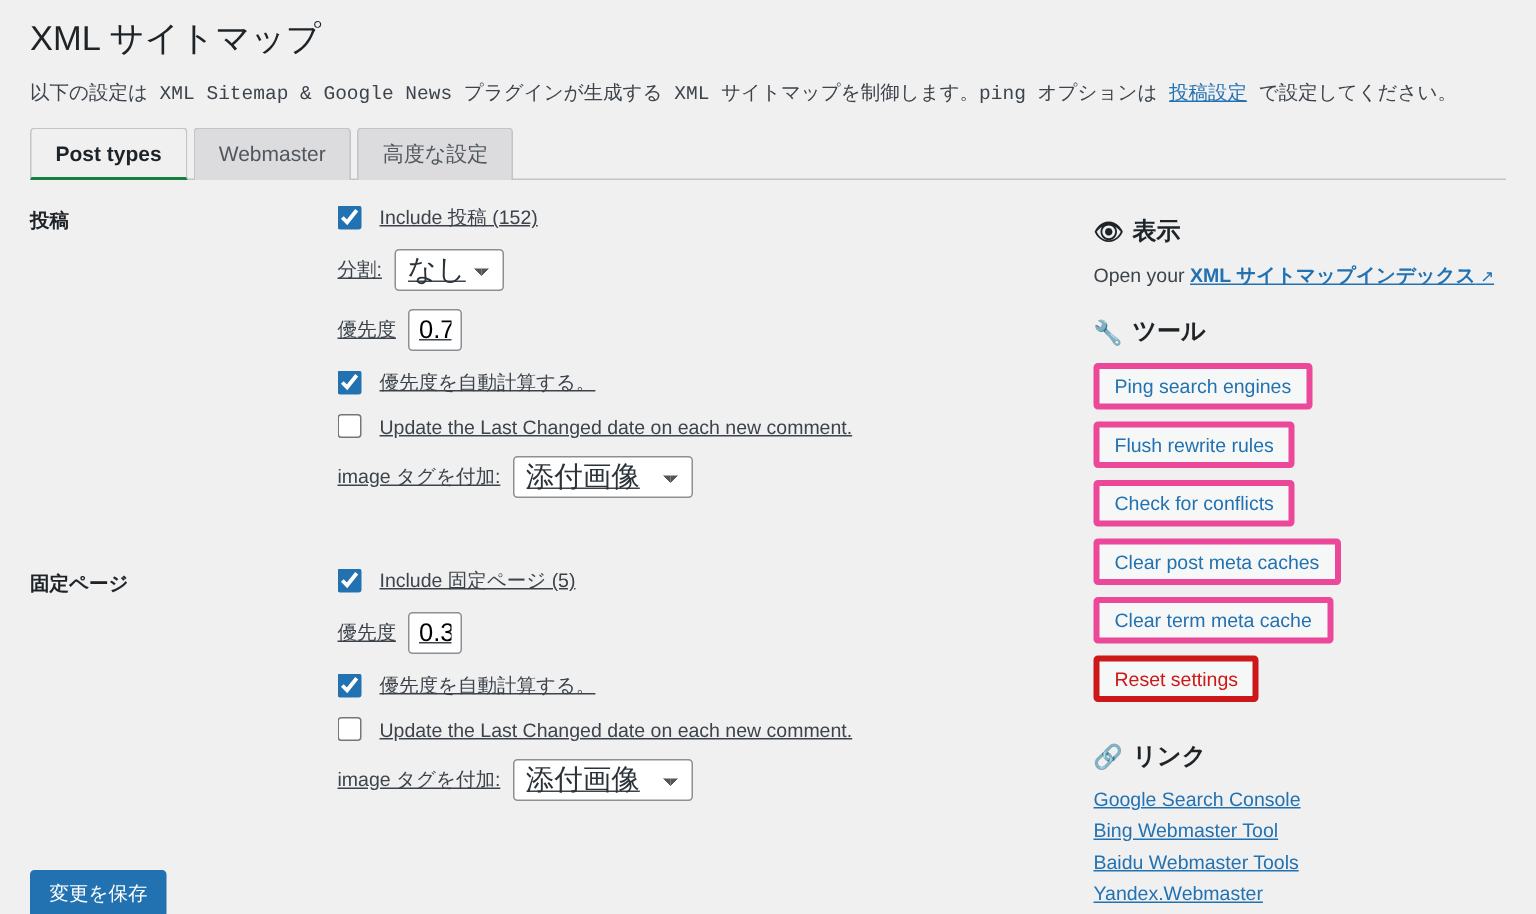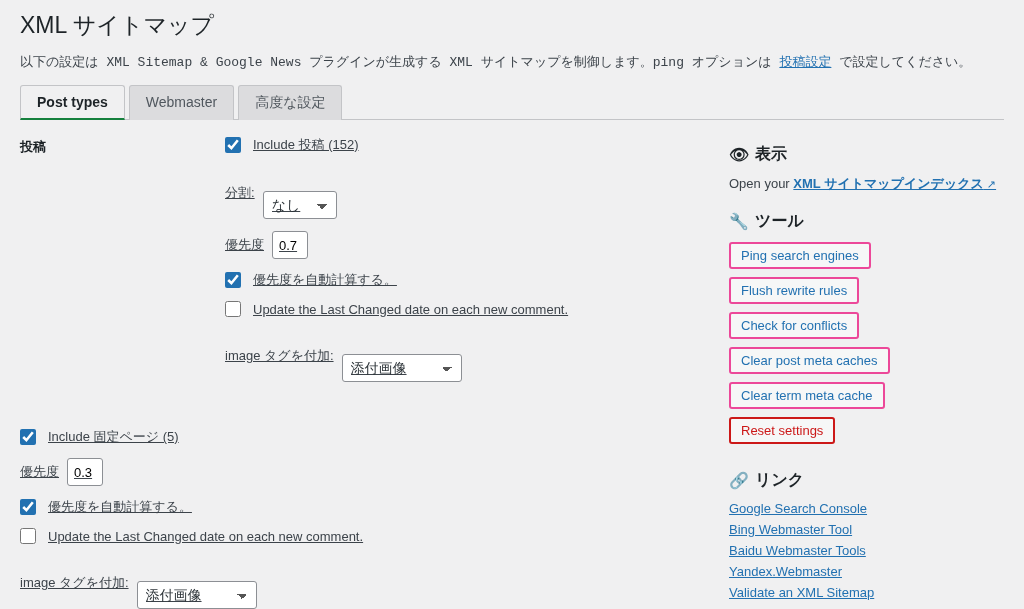--- a/index.html
+++ b/index.html
@@ -34,39 +34,39 @@
   .sidebar { width: 275px; }
   .form-section { display: flex; margin-bottom: 34px; }
   .form-section .th { width: 205px; font-weight: 600; color: #1d2327; padding-top: 2px;}
   .form-section .td { flex:1;text-decoration:underline; }
   .field-row { margin-bottom: 12px; display:flex; align-items:center; gap:8px;}
   .field-row label { cursor:pointer; }
   input[type=checkbox] {
     width:16px; height:16px; accent-color:#2271b1; margin:0 4px 0 0;
   }
   select {
-    border:1px solid #8c8f94; border-radius:3px; padding:2px 35px 2px 8px;
-    height:28px; background:#fff; font-size:14px; color:#2c3338;
+    border:1px solid #8c8f94; border-radius:3px; padding:2px 24px 2px 8px;
+    height:28px; background:#fff; font-size:19px; color:#2c3338;
     appearance:none; background-image: linear-gradient(45deg, transparent 50%, #555 50%), linear-gradient(135deg, #555 50%, transparent 50%);
     background-position: calc(100% - 14px) 12px, calc(100% - 9px) 12px;
-    background-size: 5px 5px, 5px 5px; background-repeat:no-repeat;margin-top:25px;
+    background-size: 5px 5px, 5px 5px; background-repeat:no-repeat;
   }
   select.wide { width:120px; }
   input[type=text] {
     border:1px solid #8c8f94; border-radius:3px; padding:2px 6px;
-    height:28px; font-size:13px; width:36px; background:#fff;
+    height:28px; font-size:17px; width:36px; background:#fff;
   }
   .submit-btn {
     background:#2271b1; color:#fff; border:1px solid #2271b1;
     padding:6px 12px; font-size:13px; border-radius:3px; cursor:pointer;
   }
   .sidebar h3 { display:flex; align-items:center; gap:8px; font-size:16px; font-weight:700; color:#1d2327; margin:8px 0 10px 0;}
   .sidebar .section { margin-bottom:18px; }
   .outline-btn {
-    display:inline-block; border:2px solid #ec4899; color:#2271b1;
+    display:inline-block; border:4px solid #ec4899; color:#2271b1;
     background:#f6f7f7; padding:4px 10px; font-size:13px; border-radius:3px;
     cursor:pointer; margin:0 6px 8px 0; text-decoration:none;
   }
   .outline-btn.danger { border-color:#cc1818; color:#cc1818; }
   .links-list { list-style:none; padding:0; margin:0; }
   .links-list li { margin-bottom:6px; }
   .ext-icon::after { content:" \2197"; font-size:11px; }
   .icon { display:inline-block; width:18px; text-align:center; }
 </style>
 </head>
@@ -113,20 +113,21 @@
           </div>
           <div class="field-row">
             <span>image タグを付加:</span>
             <select class="wide"><option>添付画像</option></select>
           </div>
         </div>
       </div>
 
       
       <div class="form-section">
+        <div class="th">固定ページ</div>
         <div class="td">
           <div class="field-row">
             <input type="checkbox" checked="" style="">
             <label>Include 固定ページ (5)</label>
           </div>
           <div class="field-row">
             <span>優先度</span>
             <input type="text" value="0.3" style="">
           </div>
           <div class="field-row">

